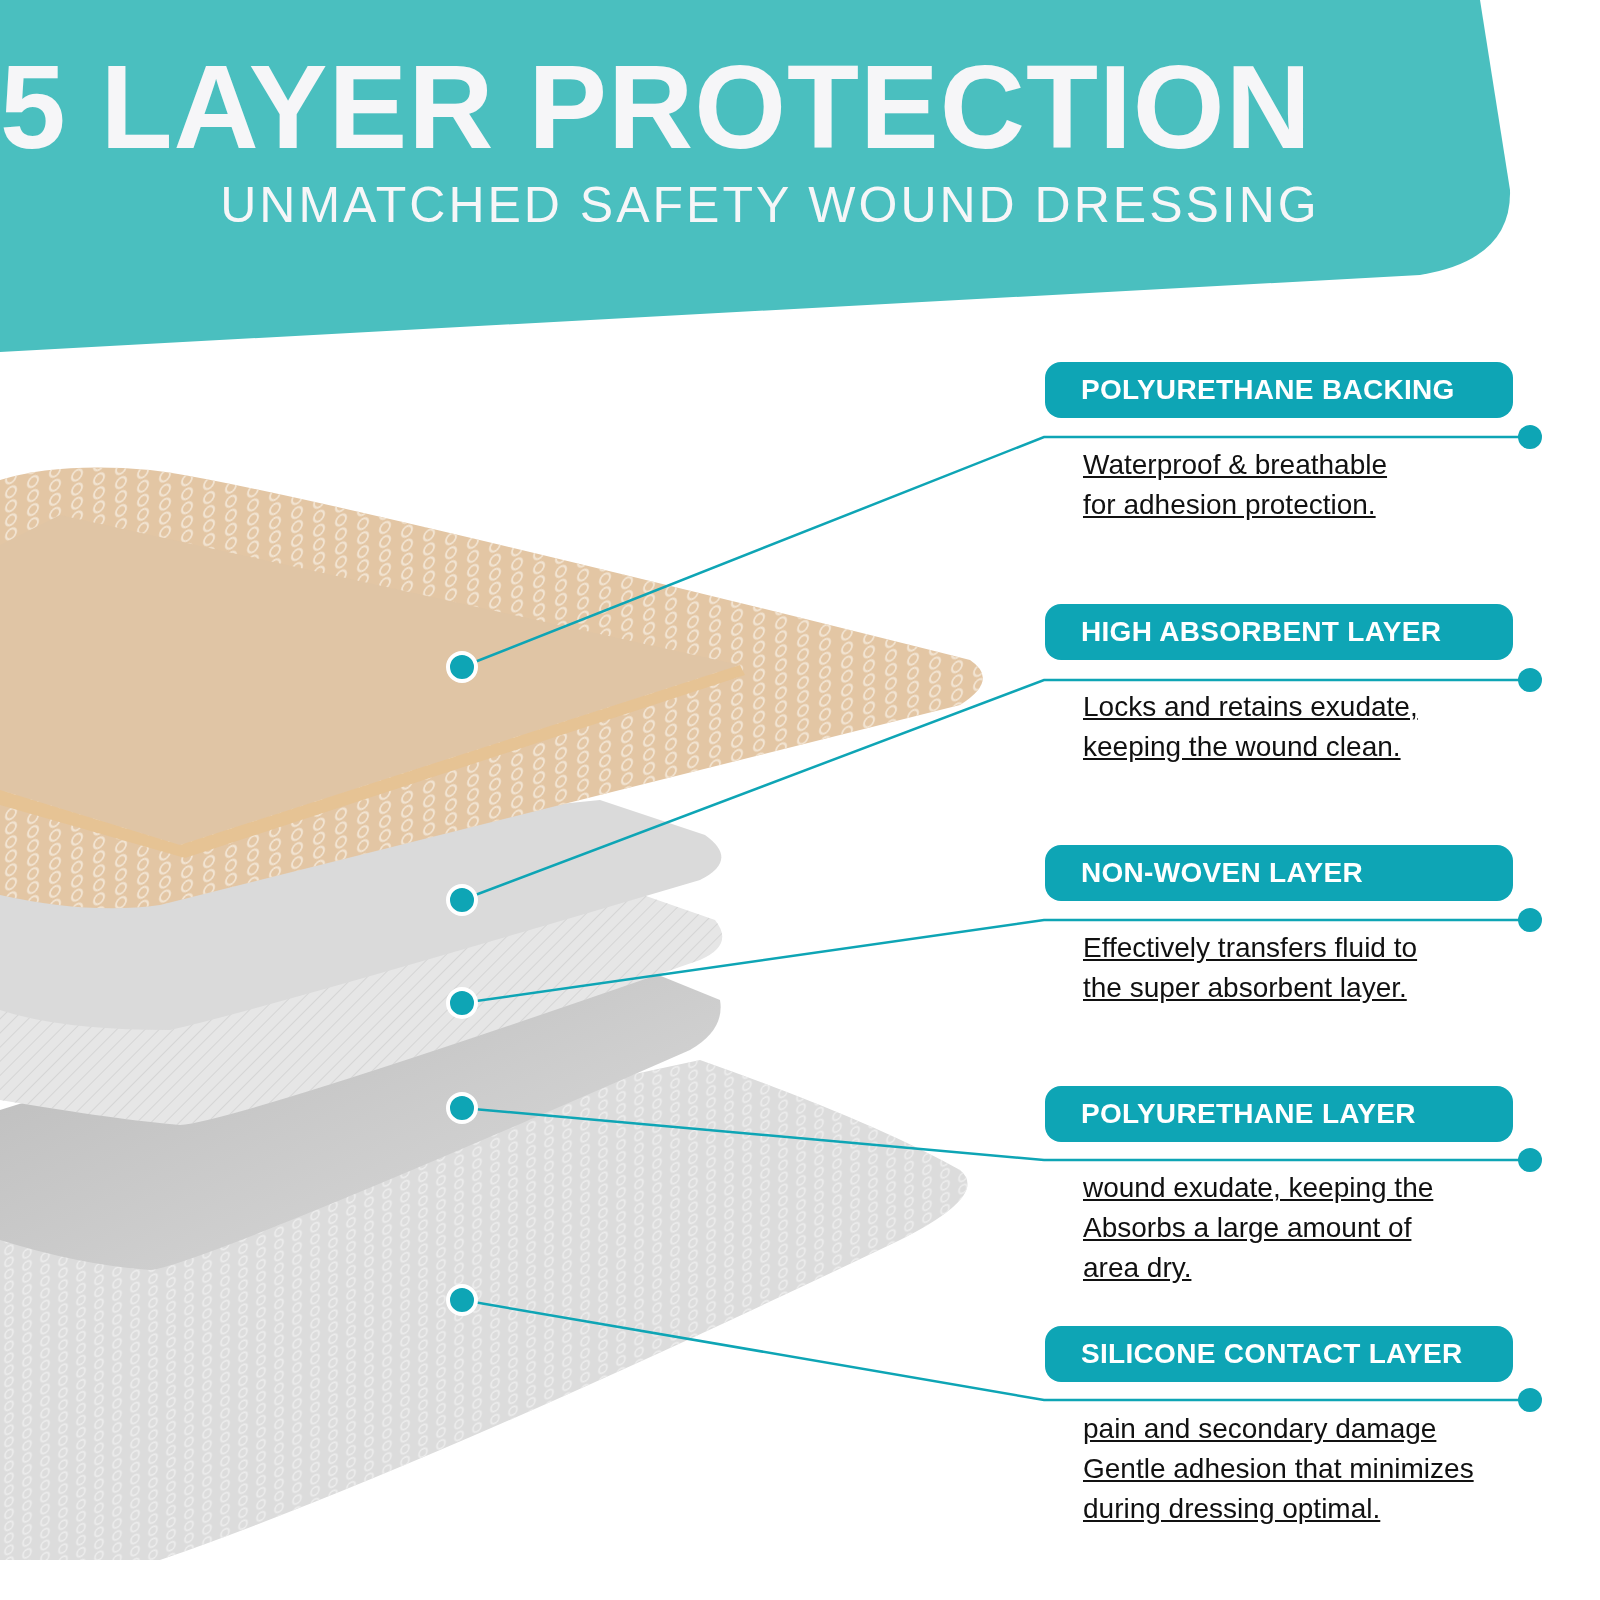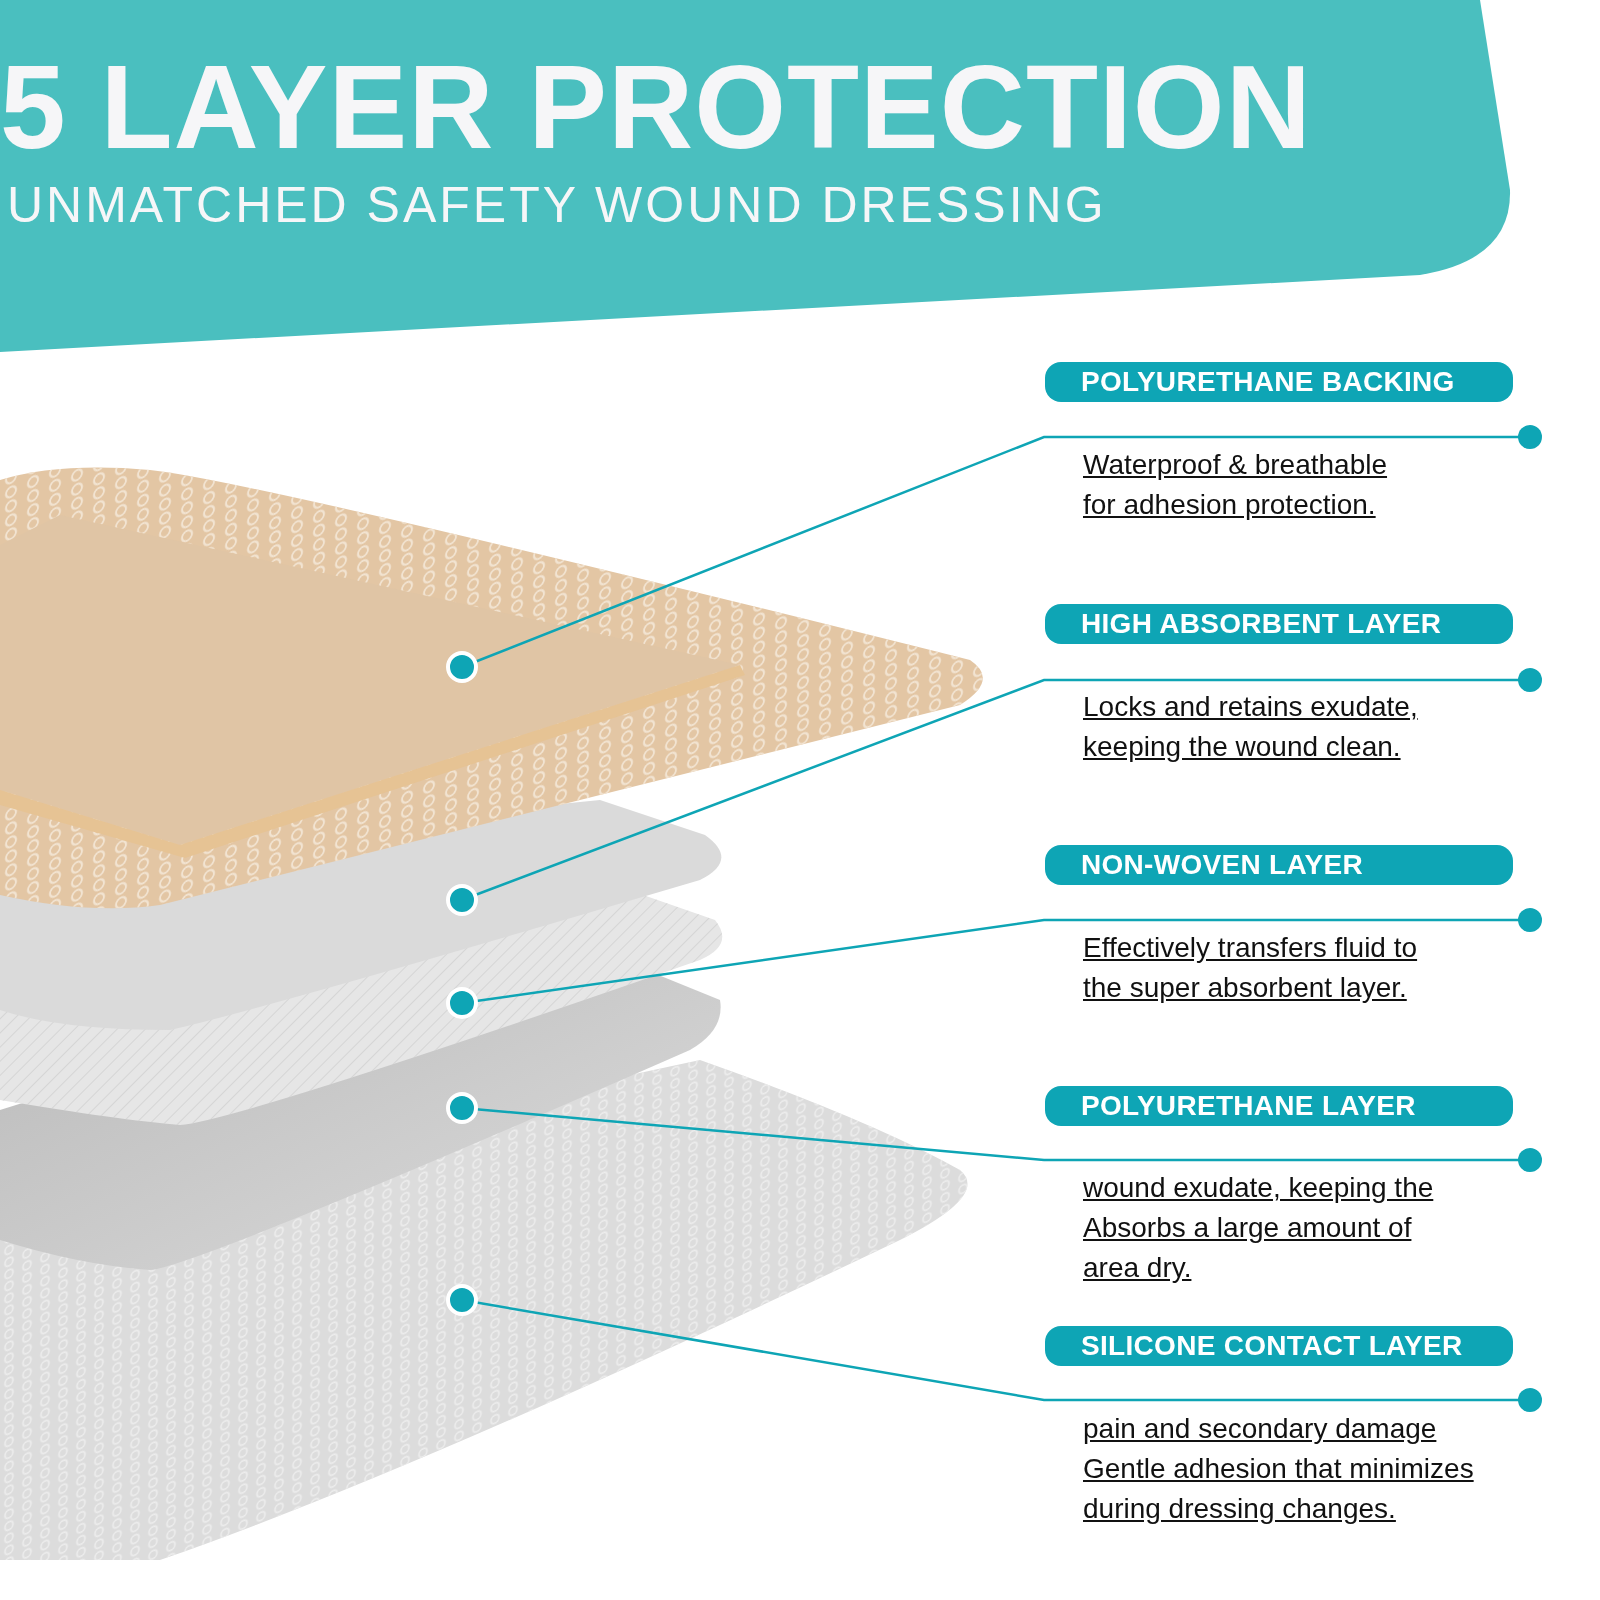--- a/index.html
+++ b/index.html
@@ -1,24 +1,24 @@
 <!DOCTYPE html>
 <html><head>
 <meta charset="utf-8">
 <style>
   html, body { margin: 0; padding: 0; }
   body { width: 1600px; height: 1600px; background: #ffffff; position: relative; overflow: hidden;
          font-family: "Liberation Sans", "DejaVu Sans", sans-serif; }
   .banner-svg { position: absolute; left: 0; top: 0; width: 1600px; height: 360px; }
   .title { position: absolute; left: 0; width: 1540px; top: 48px; text-align: left;
            color: #f6f6f8; font-weight: bold; font-size: 118px; letter-spacing: 1px; line-height: 1; }
-  .subtitle { position: absolute; left: 0; width: 1540px; top: 180px; 
-              color: #f6f6f8; font-size: 50px; letter-spacing: 3px; line-height: 1; margin-left: 7px; }
+  .subtitle { position: absolute; left: 0; width: 1540px; top: 180px; text-align: center;
+              color: #f6f6f8; font-size: 50px; letter-spacing: 3px; line-height: 1; }
   .art { position: absolute; left: 0; top: 0; width: 1600px; height: 1600px; }
-  .pill { position: absolute; left: 1045px; width: 468px; height: 40px; border-radius: 16px;
+  .pill { position: absolute; left: 1045px; width: 468px; height: 56px; border-radius: 16px;
           background: #0ea5b5; color: #ffffff; font-weight: bold; font-size: 28px;
           display: flex; align-items: center; padding-left: 36px; box-sizing: border-box; letter-spacing: 0.3px; }
   .desc { position: absolute; left: 1083px; width: 480px; color: #111111; font-size: 28px; line-height: 40px; text-decoration: underline; }
 </style>
 </head>
 <body>
 
 <svg class="banner-svg" viewBox="0 0 1600 360">
   <path d="M0,0 L1480,0 L1510,190 Q1512,260 1420,275 L0,352 Z" fill="#4abfbf"></path>
 </svg>
@@ -114,14 +114,14 @@
 <div class="desc" style="top:1168px">
   <div>wound exudate, keeping the</div>
   <div>Absorbs a large amount of</div>
   <div>area dry.</div>
 </div>
 
 <div class="pill" style="top:1326px">SILICONE CONTACT LAYER</div>
 <div class="desc" style="top:1409px">
   <div>pain and secondary damage</div>
   <div>Gentle adhesion that minimizes</div>
-  <div>during dressing changes.</div>
+  <div>during dressing optimal.</div>
 </div>
 
 </body></html>

